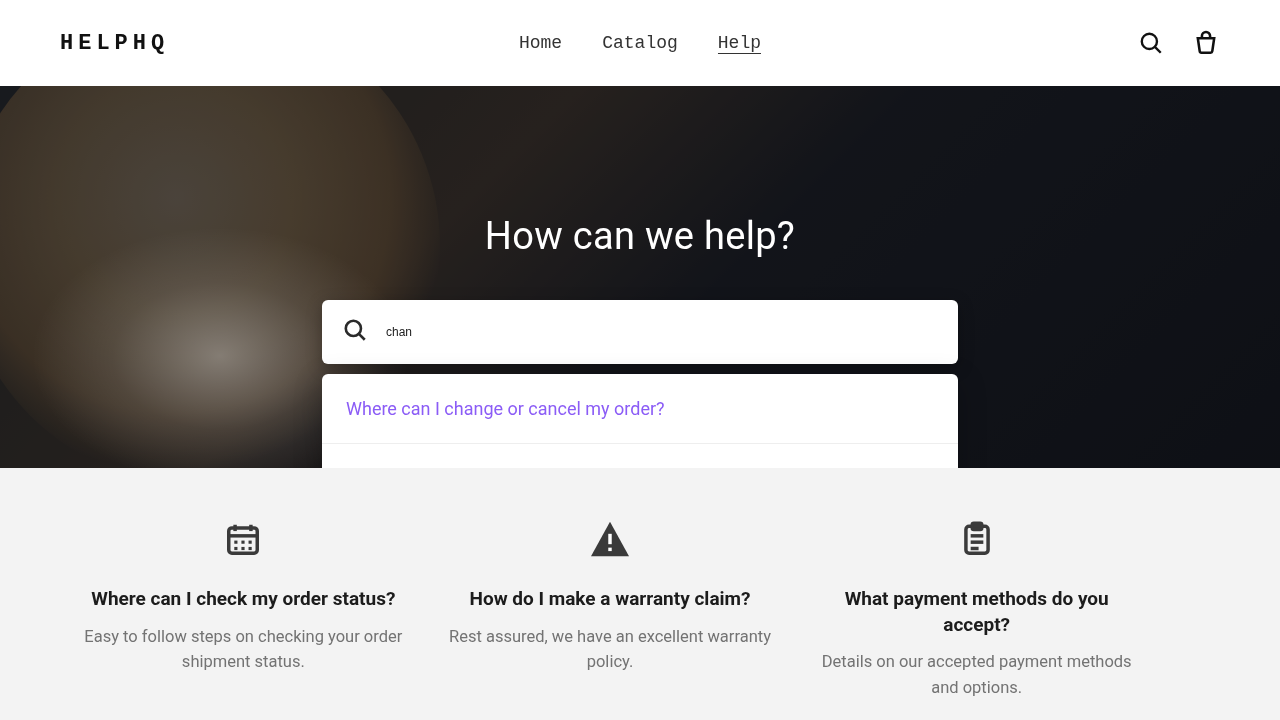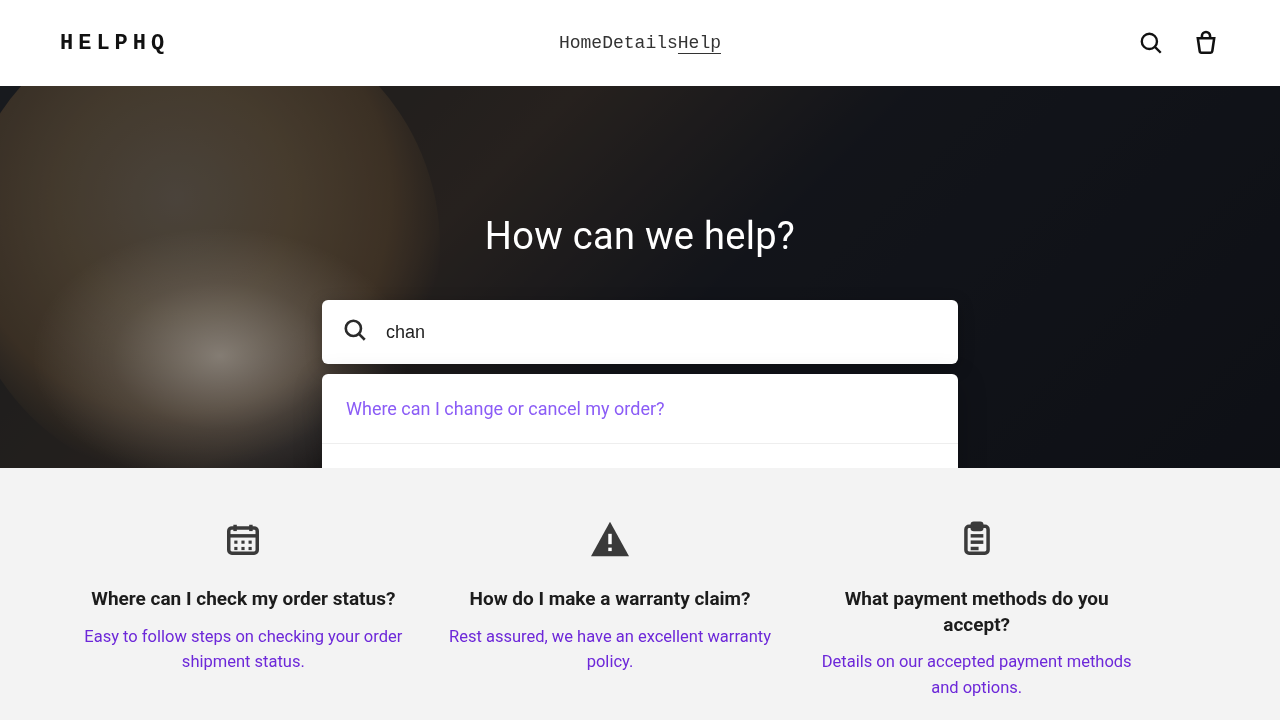--- a/index.html
+++ b/index.html
@@ -31,20 +31,21 @@
     font-size: 22px;
     font-weight: 700;
     letter-spacing: 5px;
     color: #111;
   }
   .nav-links {
     position: absolute;
     left: 50%;
     transform: translateX(-50%);
     display: flex;
+    gap: 40px;
     text-align: right;
   }
   .nav-link {
     font-size: 18px;
     color: #333;
     cursor: pointer;
   }
   .nav-link.active {
     border-bottom: 1.5px solid #333;
     padding-bottom: 0;
@@ -112,21 +113,21 @@
     border-radius: 6px;
     box-shadow: 0 4px 16px rgba(0,0,0,0.25);
     display: flex;
     align-items: center;
     padding: 0 20px;
     gap: 18px;
   }
   .search-input {
     border: none;
     outline: none;
-    font-size: 18px;
+    font-size: 12px;
     color: #222;
     flex: 1;
     background: transparent;
   }
   .suggestions {
     position: absolute;
     top: 74px;
     left: 0; right: 0;
     background: #fff;
     border-radius: 6px;
@@ -159,34 +160,34 @@
   }
   .card-title {
     font-size: 19px;
     font-weight: 700;
     color: #1c1c1c;
     line-height: 1.35;
     margin-bottom: 12px;
   }
   .card-desc {
     font-size: 16.5px;
-    color: #6d28d9;
+    color: #737373;
     line-height: 1.55;
   }
 </style>
 </head>
 <body>
 
 <div class="accent-bar"></div>
 
 <header class="topnav">
   <div class="logo">HELPHQ</div>
   <nav class="nav-links">
     <span class="nav-link">Home</span>
-    <span class="nav-link">Details</span>
+    <span class="nav-link">Catalog</span>
     <span class="nav-link active">Help</span>
   </nav>
   <div class="nav-right">
     <span>
       <svg width="26" height="26" viewBox="0 0 24 24" fill="none" stroke="#111" stroke-width="2.2">
         <circle cx="10.5" cy="10.5" r="7"></circle>
           <line x1="21" y1="21" x2="15.8" y2="15.8"></line>
       </svg>
     </span>
     <span>

